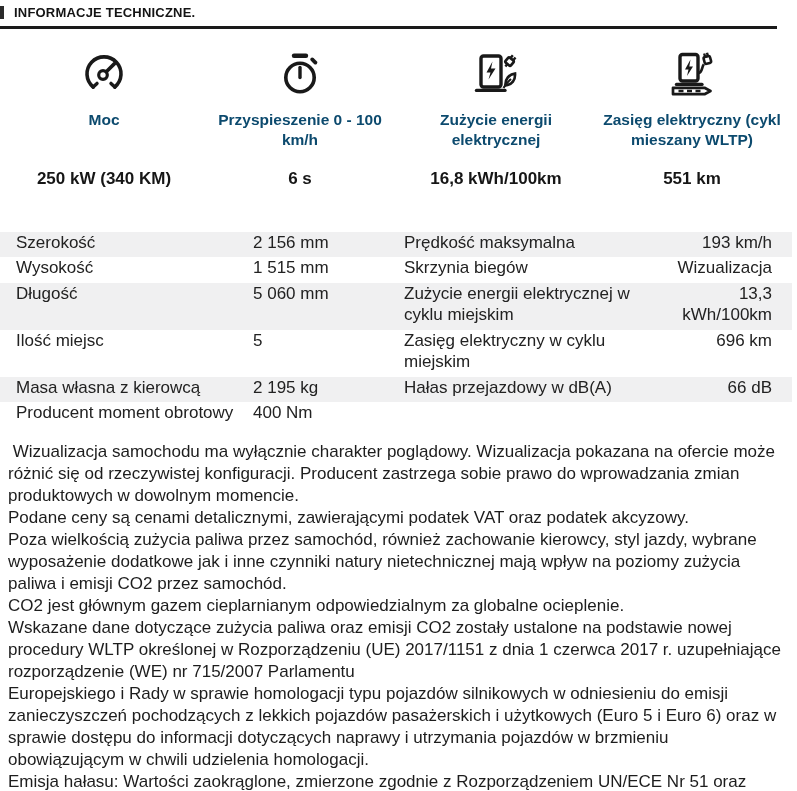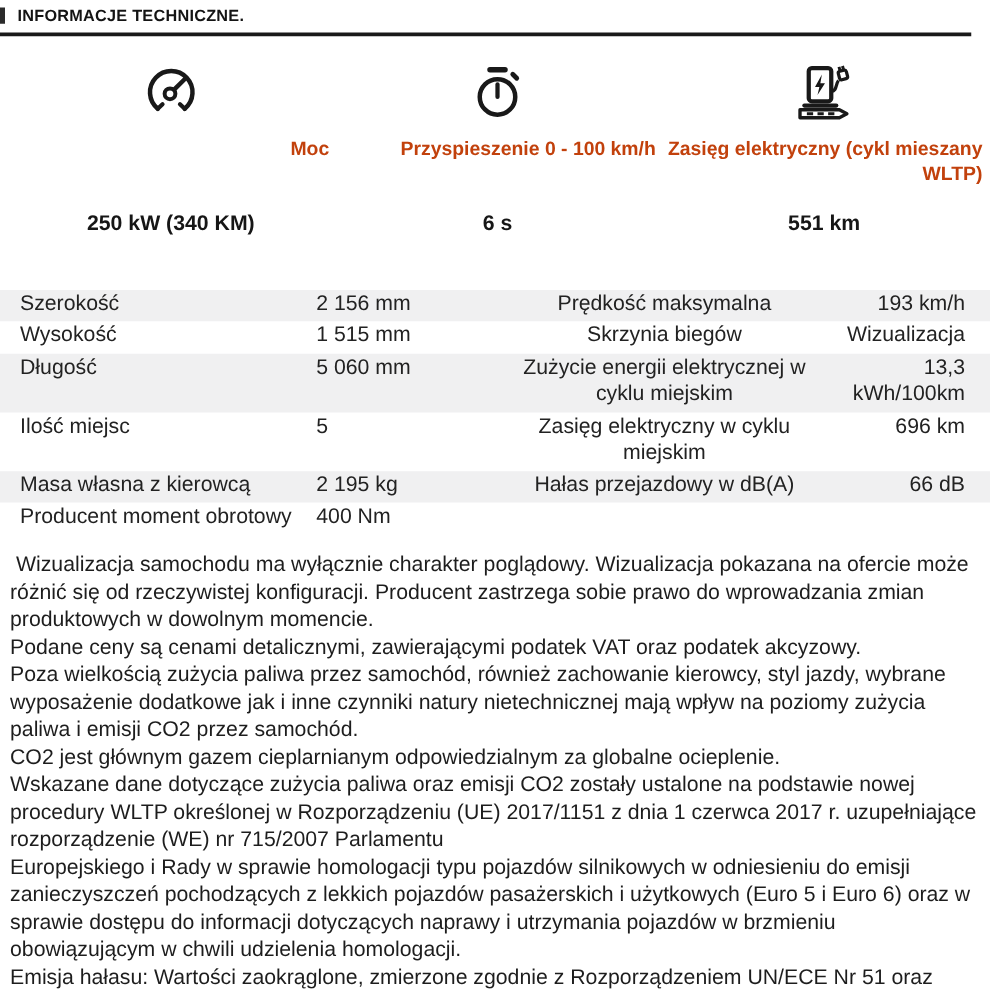--- a/index.html
+++ b/index.html
@@ -10,29 +10,29 @@
   }
   .header { position:relative; padding-top:4px; }
   .edge-artifact { position:absolute; left:0; top:6px; width:4px; height:13px; background:#2b2b2b; }
   .title { margin:0 0 0 14px; font-size:13px; line-height:18px; font-weight:bold; color:#141414; letter-spacing:.2px; }
   .rule { margin-top:4px; width:777px; height:2.5px; background:#1a1a1a; }
 
   .highlights { display:flex; width:784px; margin:18px 0 0 6px; }
   .hl { flex:1; text-align:center; }
   .hl-icon { height:52px; display:flex; align-items:center; justify-content:center; }
   .hl-icon svg { display:block; }
-  .hl-label { margin:11px 4px 11px; font-weight:bold; font-size:15.5px; line-height:20px; min-height:41px; color:#c2410c;text-align:right; }
+  .hl-label { margin:11px 4px 11px; font-weight:bold; font-size:15.5px; line-height:20px; min-height:41px; color:#0c4a6e; }
   .hl-value { margin-top:18px; font-weight:bold; font-size:17px; color:#161616; }
 
   table.specs { margin-top:43px; width:792px; border-collapse:collapse; table-layout:fixed; }
   table.specs td { vertical-align:top; font-size:17px; line-height:21.5px; padding-top:0; padding-bottom:4px; color:#222; }
   tr.alt { background:#f0f0f1; }
   td.ll { padding-left:16px; }
   td.lv { text-align:left; }
-  td.rl { padding-left:16px;text-align:center; }
+  td.rl { padding-left:16px; }
   td.rv { text-align:right; padding-right:20px; }
 
   .disclaimer { margin:13px 10px 0 8px; font-size:17px; line-height:22px; color:#1d1d1d; }
   .disclaimer p { margin:0; white-space:pre-wrap; }
 </style>
 </head>
 <body>
 
 <div>
 
@@ -63,20 +63,38 @@
           <circle cx="25" cy="29.5" r="14.2" stroke-width="3.6"></circle>
           <path d="M25 29.5 L25 19.5" stroke-width="3.4" stroke-linecap="round"></path>
           <path d="M19 7.8 L31 7.8" stroke-width="4.4" stroke-linecap="round"></path>
           <path d="M37.2 11.4 L40.4 14.6" stroke-width="3.8" stroke-linecap="round"></path>
         </svg>
       </div>
       <div class="hl-label">Przyspieszenie 0 - 100 km/h</div>
       <div class="hl-value">6 s</div>
     </div>
 
+    <div class="hl">
+      <div class="hl-icon">
+        <svg width="50" height="50" viewBox="0 0 50 50" fill="none" stroke="#191919">
+          <rect x="10" y="8" width="20" height="31" rx="2.5" stroke-width="3.4"></rect>
+          <path d="M5.5 42.4 L34 42.4" stroke-width="3.4" stroke-linecap="round"></path>
+          <path d="M21.5 13.5 L15.5 24.5 L19.5 24.5 L17.5 31.5 L24.5 20.5 L20 20.5 Z" fill="#191919" stroke="none"></path>
+          <g transform="rotate(40 39 13)">
+            <rect x="35.5" y="10.5" width="7" height="6.5" rx="1.6" stroke-width="2.7"></rect>
+            <path d="M37.5 10.5 V6.8 M41 10.5 V6.8" stroke-width="2.4"></path>
+            <path d="M39 17 V20.2" stroke-width="2.4"></path>
+          </g>
+          <path d="M34.5 37.5 C34 31 38 26.5 44 25.5 C44.5 32 41 36.5 34.5 37.5 Z" stroke-width="2.7"></path>
+          <path d="M32.5 40 C34.5 36.5 37 33.5 40 31" stroke-width="2.2"></path>
+        </svg>
+      </div>
+      <div class="hl-label">Zużycie energii elektrycznej</div>
+      <div class="hl-value">16,8 kWh/100km</div>
+    </div>
 
     <div class="hl">
       <div class="hl-icon">
         <svg width="50" height="50" viewBox="0 0 50 50" fill="none" stroke="#191919">
           <rect x="13" y="6.5" width="18" height="26.5" rx="2.5" stroke-width="3.4"></rect>
           <path d="M23.5 11.5 L18 21.5 L21.5 21.5 L20 28 L26 18.5 L22.3 18.5 Z" fill="#191919" stroke="none"></path>
           <path d="M9.5 36.4 L35 36.4" stroke-width="3.4" stroke-linecap="round"></path>
           <path d="M31 25 C35.5 25.5 34.5 19 36.8 16.4" stroke-width="2.6"></path>
           <g transform="rotate(-15 40 11)">
             <rect x="36.8" y="8.5" width="6.6" height="7" rx="1.6" stroke-width="2.6"></rect>

